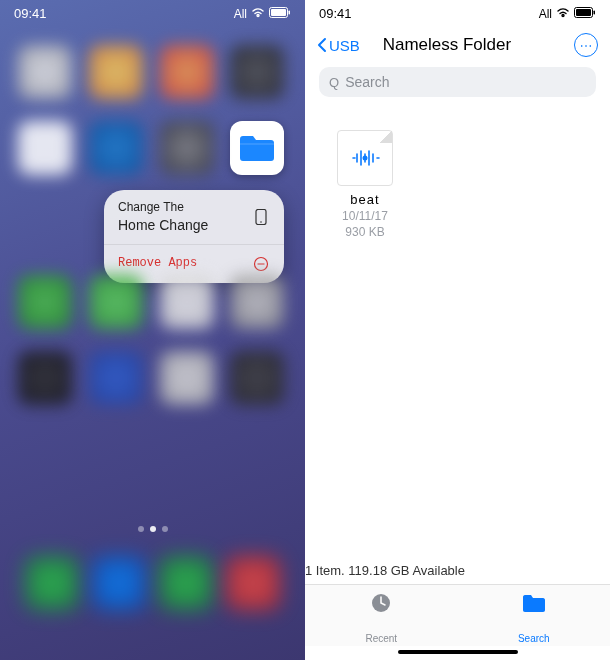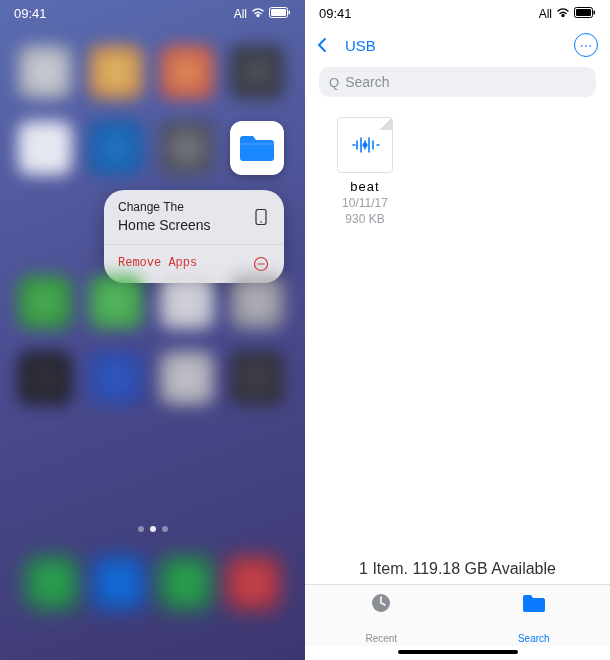--- a/index.html
+++ b/index.html
@@ -50,36 +50,36 @@
 .d4 { background: radial-gradient(#e05050, #c02020); }
 
 .page-dots { position: absolute; bottom: 128px; left: 50%; transform: translateX(-50%); display: flex; gap: 6px; }
 .dot { width: 6px; height: 6px; border-radius: 50%; background: rgba(255,255,255,0.4); }
 .dot.active { background: rgba(255,255,255,0.9); }
 
 
 .phone-right { background: #fff; display: flex; flex-direction: column; }
 .phone-right .status-bar { color: #000; }
 .nav-bar { display: flex; align-items: center; justify-content: space-between; padding: 8px 12px 6px; }
-.back-btn { color: #0a7aff; font-size: 15px; display: flex; align-items: center; gap: 18px; }
+.back-btn { color: #0a7aff; font-size: 15px; display: flex; align-items: center; gap: 2px; }
 .nav-title { font-size: 17px; font-weight: 500; color: #000; flex: 1; text-align: center; margin-left: -40px; }
 .more-btn { color: #0a7aff; width: 24px; height: 24px; border: 1.5px solid #0a7aff; border-radius: 50%; display: flex; align-items: center; justify-content: center; font-size: 13px; }
 
 .search-bar { margin: 4px 14px 12px; background: #eef0f3; border-radius: 10px; padding: 7px 10px; display: flex; align-items: center; gap: 6px; color: #8a8e95; font-size: 14px; }
 .search-q { font-size: 13px; }
 
 .file-grid { padding: 8px 20px; display: flex; flex-wrap: wrap; gap: 20px; align-items: flex-start; flex: 1; }
-.file-item { width: 80px; display: flex; flex-direction: column; align-items: center; }
+.file-item { width: 80px; display: flex; flex-direction: column; align-items: center; margin-top: 13px; }
 .file-thumb { width: 56px; height: 56px; border: 1px solid #e0e0e0; border-radius: 4px; background: #fff; display: flex; align-items: center; justify-content: center; position: relative; }
 .file-thumb::before { content:''; position:absolute; top:0; right:0; width:12px; height:12px; background: linear-gradient(135deg, transparent 48%, #ddd 50%); }
 .audio-wave { color: #0a7aff; }
 .file-name { font-size: 13px; margin-top: 6px; color: #000; letter-spacing: 1px; }
 .file-meta { font-size: 12px; color: #9a9ea5; text-align: center; line-height: 1.3; margin-top: 2px; }
 
-.footer-status { text-align: center; font-size: 16px; color: #333; padding: 12px 0 6px; }
+.footer-status { text-align: left; font-size: 13px; color: #333; padding: 12px 0 6px; }
 .tab-bar { border-top: 1px solid #e0e0e0; display: flex; background: #fafafa; padding: 6px 0 2px; }
 .tab-item { flex: 1; display: flex; flex-direction: column; align-items: center; gap: 18px; font-size: 10px; color: #8a8e95; }
 .tab-item.active { color: #0a7aff; }
 .tab-icon { width: 24px; height: 24px; display: flex; align-items: center; justify-content: center; }
 .home-indicator { height: 4px; width: 120px; background: #000; border-radius: 3px; margin: 4px auto 6px; }
 </style>
 </head>
 <body>
 
 <div class="phone phone-left">
@@ -115,21 +115,21 @@
         <path d="M2 6c0-2 1-3 3-3h10l3 4h15c2 0 3 1 3 3v15c0 2-1 3-3 3H5c-2 0-3-1-3-3V6z" fill="#1b87ff"></path>
         <path d="M2 11h34" stroke="#fff" stroke-width="0.6" opacity="0.4"></path>
       </svg>
     </div>
   </div>
 
   <div class="context-menu">
     <div class="menu-row">
       <div>
         <div class="menu-text">Change The</div>
-        <div class="menu-text menu-subtitle">Home Screens</div>
+        <div class="menu-text menu-subtitle">Home Change</div>
       </div>
       <div class="menu-icon-box">
         <svg width="12" height="16" viewBox="0 0 12 16">
             <rect x="1" y="0.5" width="10" height="15" rx="2" stroke="#333" fill="none" stroke-width="1.2"></rect>
             <circle cx="6" cy="13" r="0.8" fill="#333"></circle>
           </svg>
       </div>
     </div>
     <div class="menu-row">
       <span class="menu-text menu-red">Remove Apps</span>
@@ -187,20 +187,21 @@
     </div>
   </div>
 
   <div class="nav-bar">
     <div class="back-btn">
       <svg width="10" height="16" viewBox="0 0 10 16">
           <path d="M8 2L2 8l6 6" stroke="#0a7aff" stroke-width="2" fill="none" stroke-linecap="round" stroke-linejoin="round"></path>
         </svg>
       <span>USB</span>
     </div>
+    <div class="nav-title">Nameless Folder</div>
     <div class="more-btn">
       <span>⋯</span>
     </div>
   </div>
 
   <div class="search-bar">
     <span class="search-q">Q</span>
     <span>Search</span>
   </div>
 

